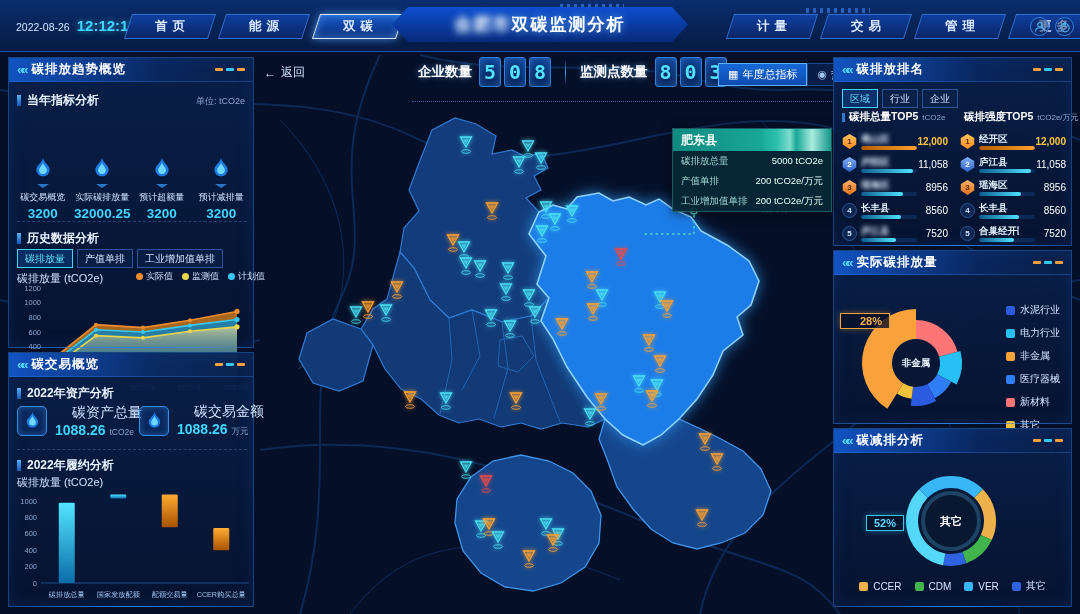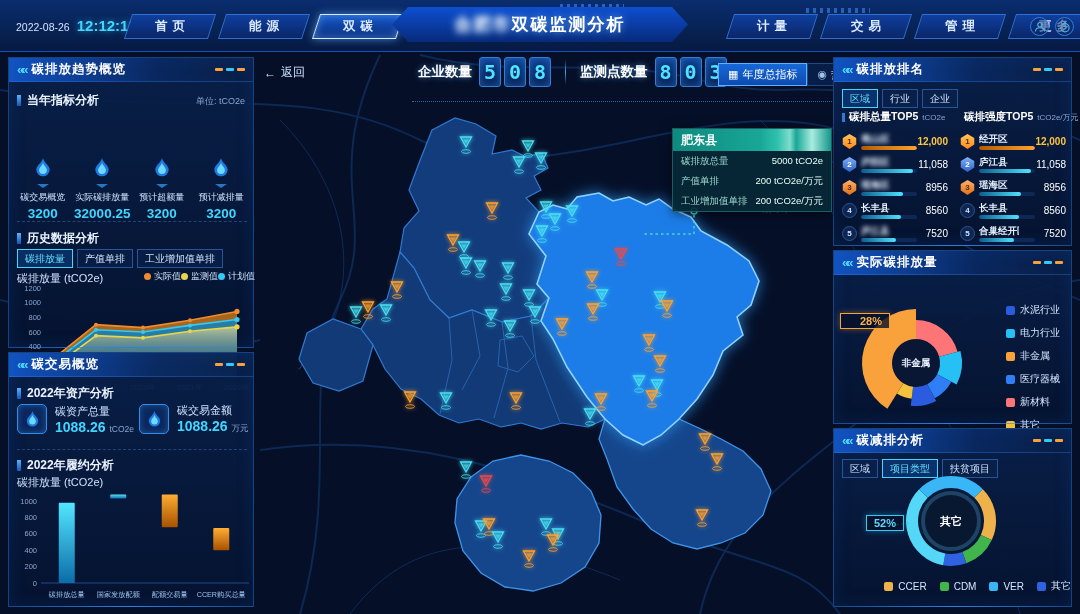--- a/index.html
+++ b/index.html
@@ -63,31 +63,31 @@
 
   
   #indicators{position:absolute;left:4px;top:100px;width:238px;display:flex;}
   .ind{width:25%;display:flex;flex-direction:column;align-items:center;gap:2px;}
   .ind .lab{font-size:9px;color:#cfe3ff;white-space:nowrap;}
   .ind .val{font-size:13.5px;font-weight:bold;color:#3fd6ff;}
   .chev{width:12px;height:5px;border-left:6px solid transparent;border-right:6px solid transparent;
     border-top:4px solid #2f8fe8;opacity:.8;}
 
   
-  #line-legend{position:absolute;left:92px;top:212px;width:154px;display:flex;justify-content:flex-end;}
+  #line-legend{position:absolute;left:102px;top:212px;width:154px;display:flex;justify-content:flex-end;gap:9px;}
   .lg-item{display:flex;align-items:center;gap:3px;font-size:9px;color:#cfe3ff;white-space:nowrap;}
   .lg-dot{width:7px;height:7px;border-radius:50%;}
 
   
   #assets{position:absolute;left:8px;top:400px;width:230px;display:flex;gap:14px;}
   .asset{display:flex;align-items:center;gap:8px;width:108px;}
   .asset .ic{width:30px;height:30px;border:1px solid #2f8fe8;border-radius:5px;
     background:rgba(20,70,160,.3);display:flex;align-items:center;justify-content:center;flex:none;
     box-shadow:inset 0 0 6px rgba(60,160,255,.4);}
-  .asset .lab{font-size:11px;color:#cfe3ff;white-space:nowrap;}
+  .asset .lab{font-size:14px;color:#cfe3ff;white-space:nowrap;margin-left:17px;}
   .asset .val{font-size:14px;font-weight:bold;color:#3fd6ff;white-space:nowrap;}
   .asset .un{font-size:8.5px;color:#8aa6cf;font-weight:normal;}
 
   
   #back-btn{position:absolute;left:264px;top:64px;color:#cfe3ff;font-size:12px;cursor:pointer;display:flex;gap:5px;align-items:center;}
   #stats{position:absolute;left:418px;top:57px;display:flex;align-items:center;gap:14px;}
   .stat-group{display:flex;align-items:center;gap:7px;}
   .stat-label{font-size:13.5px;font-weight:bold;color:#fff;text-shadow:0 0 6px rgba(100,180,255,.6);}
   .digits{display:flex;gap:3px;}
   .digit{width:22px;height:30px;border:1px solid #2e7fe0;border-radius:3px;
@@ -130,21 +130,21 @@
   .rk-name{font-size:9.5px;color:#e6f2ff;line-height:10px;white-space:nowrap;overflow:hidden;}
   .censored{filter:blur(2.2px);opacity:.95;}
   .rk-bar{margin-top:2px;height:4px;width:56px;background:rgba(20,60,120,.5);border-radius:2px;overflow:hidden;}
   .rk-bar i{display:block;height:100%;border-radius:2px;background:linear-gradient(90deg,#0b5c8c,#4fe3ff);}
   .rk-bar i.org{background:linear-gradient(90deg,#b35a00,#ffa22e);}
   .rk-val{font-size:10px;color:#fff;margin-left:15px;white-space:nowrap;width:32px;text-align:right;}
   .rk-val.top{color:#ffc53d;font-weight:bold;}
 
   
   .vlegend{position:absolute;display:flex;flex-direction:column;gap:9px;}
-  .hlegend{position:absolute;display:flex;justify-content:flex-end;gap:13px;width:100%;}
+  .hlegend{position:absolute;display:flex;justify-content:center;gap:13px;width:100%;}
   .leg-item{display:flex;align-items:center;gap:5px;font-size:10px;color:#d5e6ff;white-space:nowrap;}
   .leg-sq{width:9px;height:9px;border-radius:2px;flex:none;}
   .callout{position:absolute;font-size:11px;font-weight:bold;padding:1px 7px;z-index:5;
     background:rgba(8,18,40,.8);}
   .callout.org{border:1px solid #f9a23c;color:#ffb04a;box-shadow:0 0 6px rgba(249,162,60,.4);}
   .callout.cyn{border:1px solid #35c9f5;color:#5fd8ff;box-shadow:0 0 6px rgba(53,201,245,.4);}
 
   .ylab{font-size:11px;color:#cfe3ff;}
   svg text{font-family:"Liberation Sans","DejaVu Sans",sans-serif;}
   .marker{position:absolute;z-index:12;cursor:pointer;}
@@ -950,21 +950,20 @@
   <div class="panel" style="left:833px;top:428px;width:239px;height:179px;">
     <div class="phead">
       <span class="pico">««</span>
       <span class="ptitle">碳减排分析</span>
       <span class="hdashes">
           <i class="hdash o"></i>
           <i class="hdash c"></i>
           <i class="hdash o"></i>
         </span>
     </div>
-    <div id="p5-tabs" class="abs" style="left:8px;top:29px;"><span class="tab">区域</span><span class="tab act-cyan">项目类型</span><span class="tab">扶贫项目</span></div>
     <svg id="donut-chart" class="abs" style="left:45px;top:40px;" width="150" height="110" viewBox="0 0 150 110">
         <path d="M72.00 7.00 A45 45 0 0 1 103.82 20.18 L95.33 28.67 A33 33 0 0 0 72.00 19.00 Z" fill="#38b6f5"></path>
         <path d="M103.82 20.18 A45 45 0 0 1 112.78 71.02 L101.91 65.95 A33 33 0 0 0 95.33 28.67 Z" fill="#edb24a"></path>
         <path d="M112.78 71.02 A45 45 0 0 1 87.39 94.29 L83.29 83.01 A33 33 0 0 0 101.91 65.95 Z" fill="#41b54b"></path>
         <path d="M87.39 94.29 A45 45 0 0 1 64.19 96.32 L66.27 84.50 A33 33 0 0 0 83.29 83.01 Z" fill="#2f62e0"></path>
         <path d="M64.19 96.32 A45 45 0 0 1 40.18 20.18 L48.67 28.67 A33 33 0 0 0 66.27 84.50 Z" fill="#55d8f7"></path>
         <path d="M40.18 20.18 A45 45 0 0 1 72.00 7.00 L72.00 19.00 A33 33 0 0 0 48.67 28.67 Z" fill="#38b6f5"></path>
         <circle cx="72" cy="52" r="31" fill="#081830"></circle>
         <circle cx="72" cy="52" r="28" fill="none" stroke="rgba(90,200,255,0.25)" stroke-width="4"></circle>
         <text x="72" y="56" text-anchor="middle" font-size="11" fill="#fff" font-weight="bold">其它</text>

